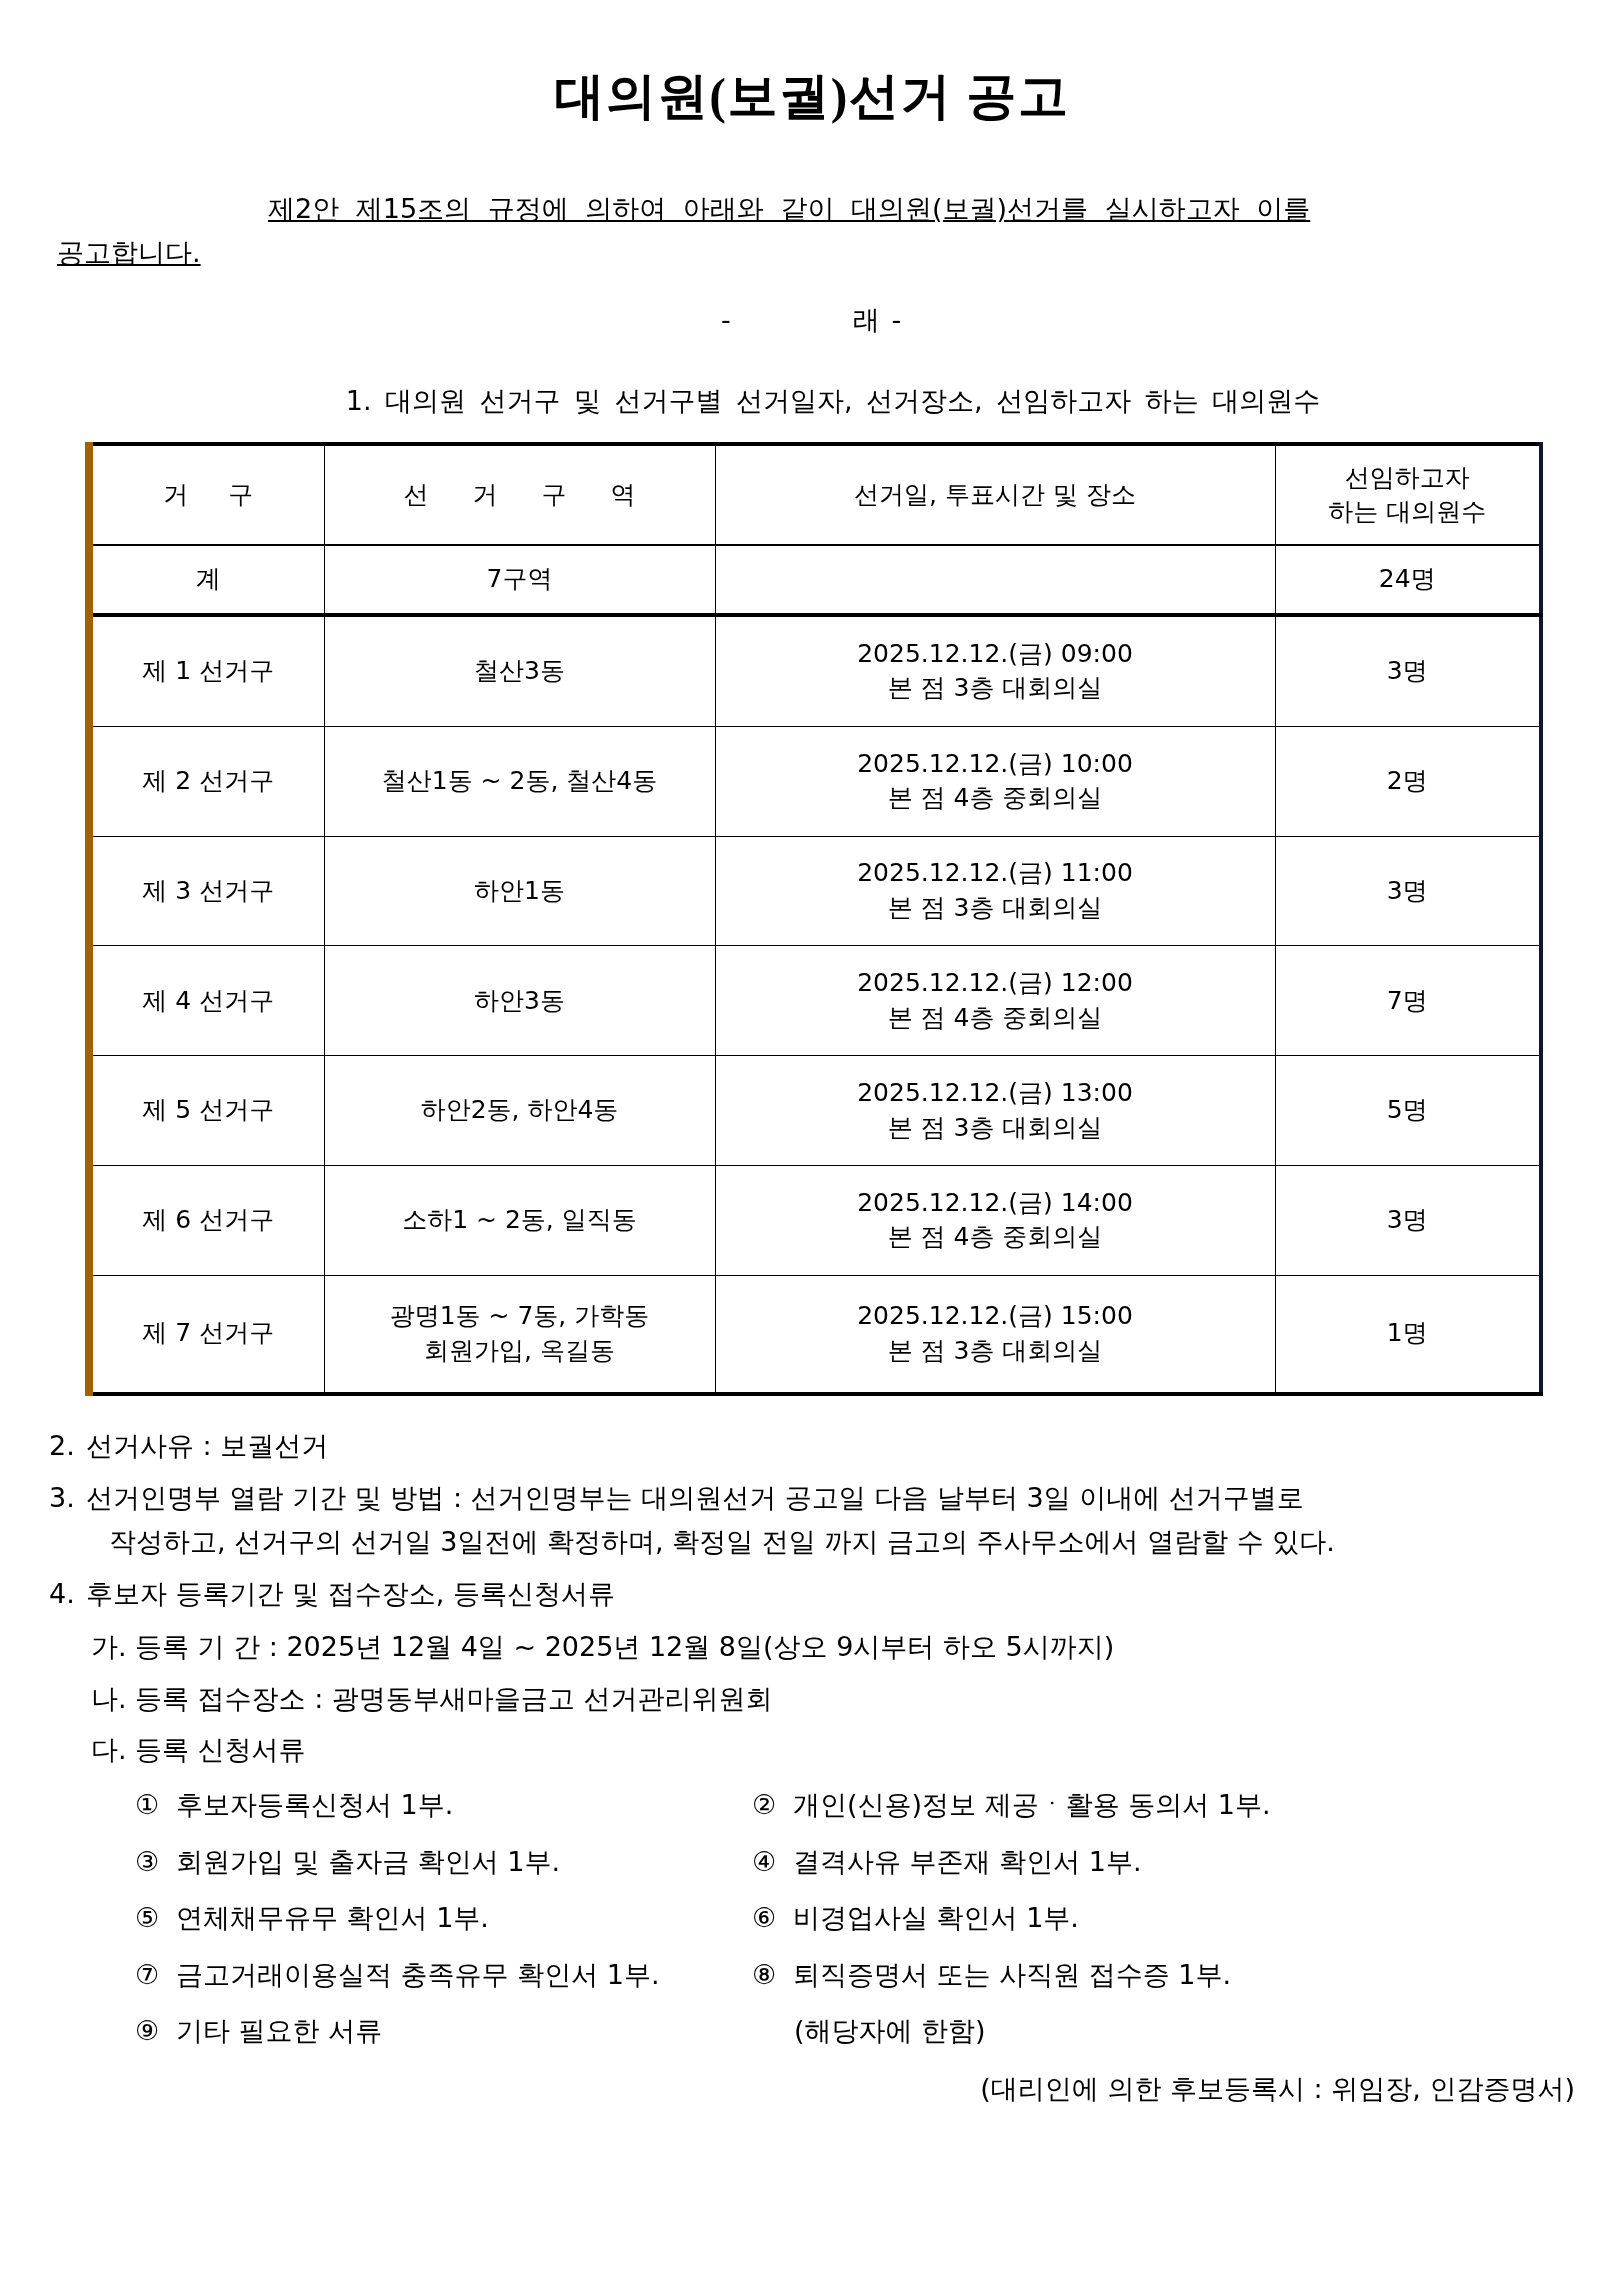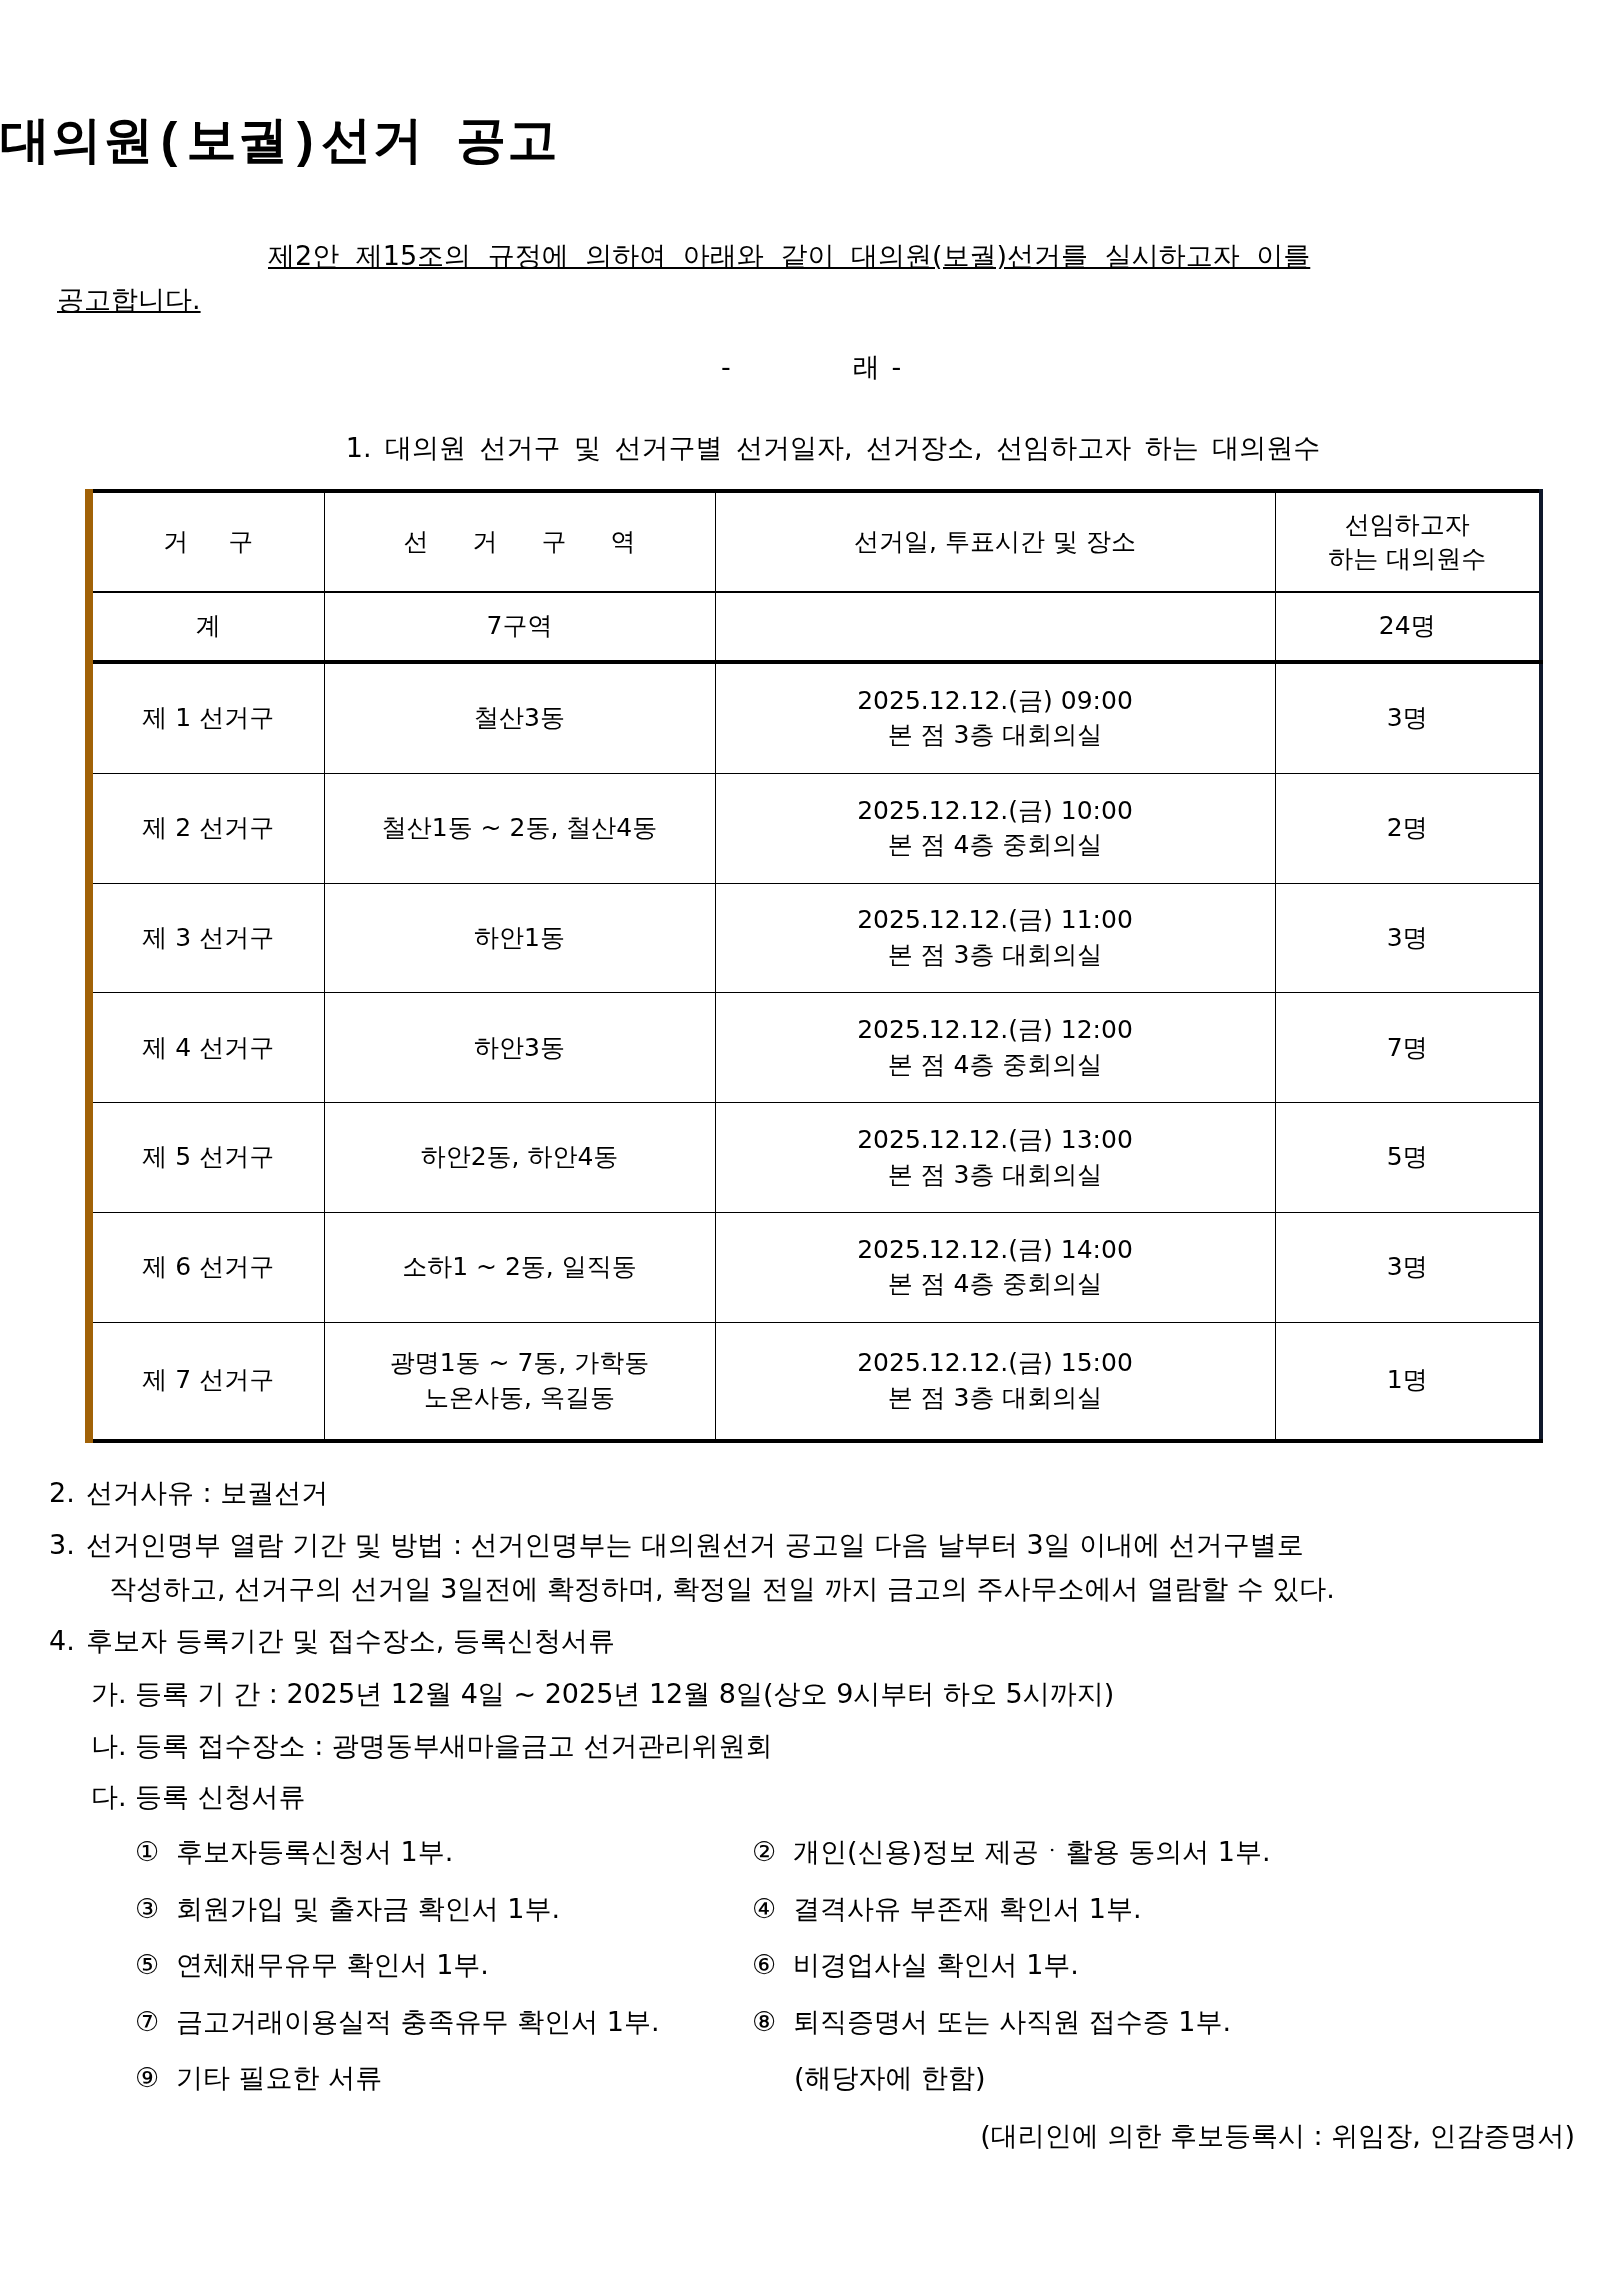--- a/index.html
+++ b/index.html
@@ -17,28 +17,28 @@
     width: 1624px;
     height: 2295px;
     background: #ffffff;
     box-sizing: border-box;
     padding: 0;
     overflow: hidden;
   }
 
   
   .doc-title {
-    text-align: left;
+    text-align: center;
     font-size: 50px;
     font-weight: 700;
     letter-spacing: 1.6px;
     margin: 0;
-    padding-top: 116px;
+    padding-top: 69px;
     line-height: 1.1;
-    font-family: Liberation Mono, monospace;
+    font-family: Liberation Serif, serif;
   }
 
   
   .intro {
     margin: 0;
     padding: 63px 57px 0 57px;
     font-size: 27px;
     line-height: 1.62;
     text-align: justify;
     word-spacing: 8px;
@@ -234,21 +234,21 @@
             <span>2025.12.12.(금) 14:00</span><br>
             <span>본    점 4층 중회의실</span>
           </td>
           <td class="r">3명</td>
         </tr>
 
         <tr class="data tall">
           <td class="l">제 7 선거구</td>
           <td class="cell-center-2">
             <span>광명1동 ~ 7동, 가학동</span><br>
-            <span>노온사동, 옥길동</span>
+            <span>회원가입, 옥길동</span>
           </td>
           <td>
             <span>2025.12.12.(금) 15:00</span><br>
             <span>본    점 3층 대회의실</span>
           </td>
           <td class="r">1명</td>
         </tr>
       </tbody>
     </table>
   </div>

